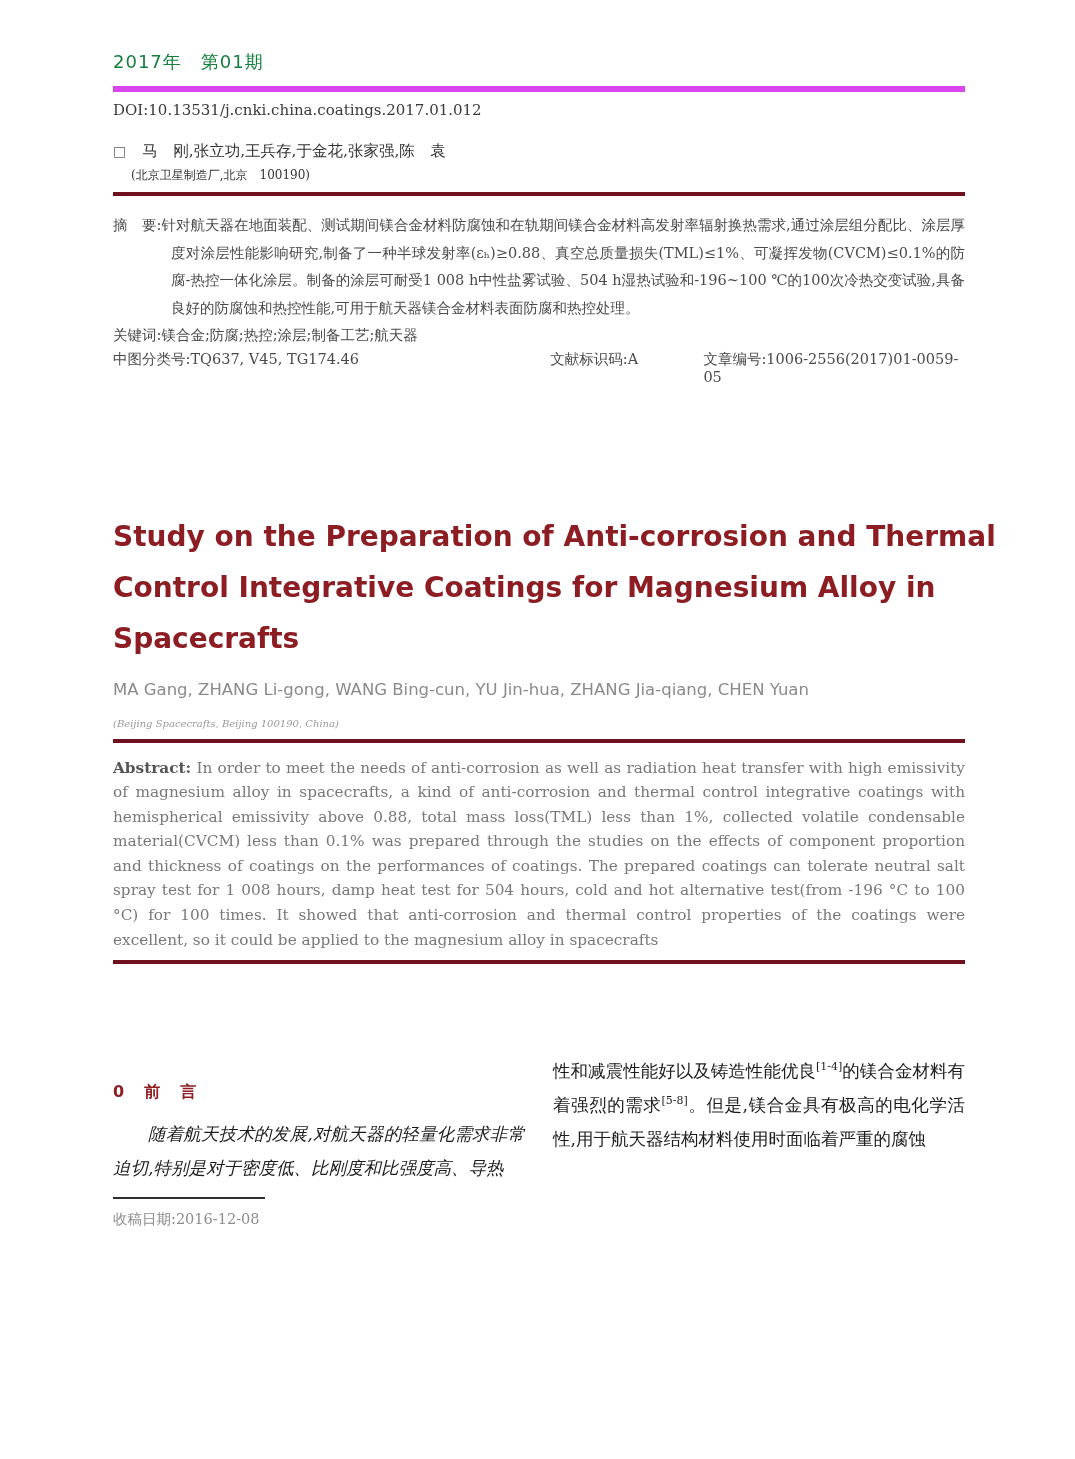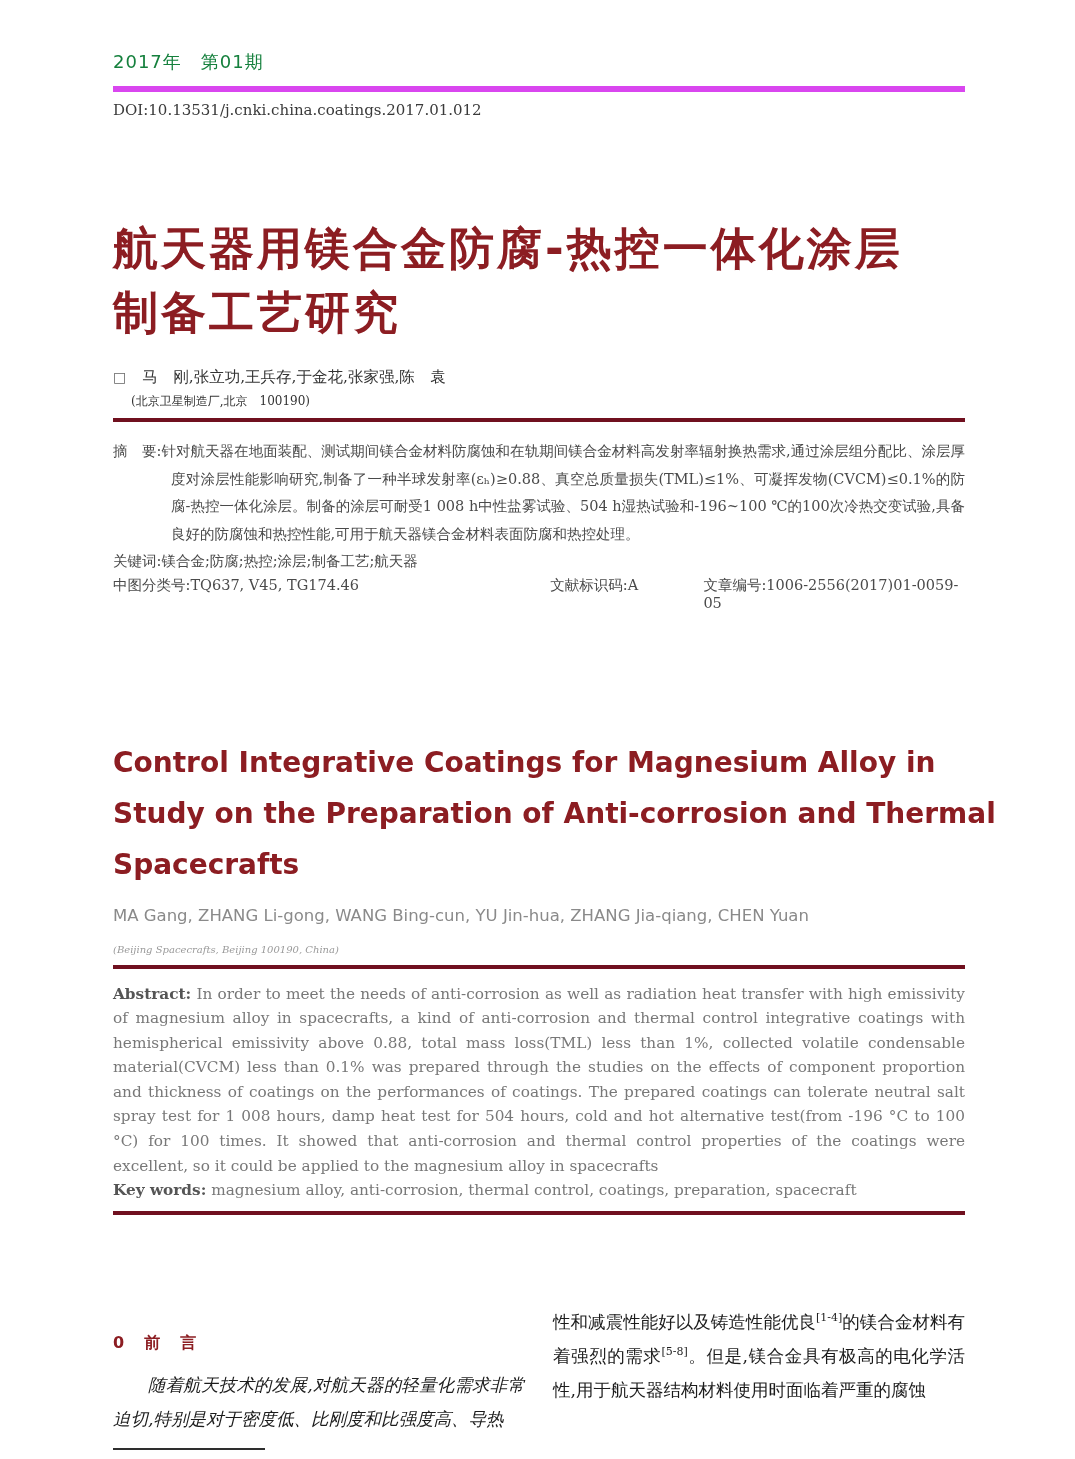--- a/index.html
+++ b/index.html
@@ -101,56 +101,51 @@
   .footnotes { margin-top: 6px; font-size: 14.5px; line-height: 29px; color: #8c8c8c; }
 </style>
 </head>
 <body>
 
 <div class="content">
 
   <div class="journal-issue">2017年　第01期</div>
   <div class="doi-line">DOI:10.13531/j.cnki.china.coatings.2017.01.012</div>
 
-  <div class="title-zh">
-    <div>航天器用镁合金防腐-热控一体化涂层</div>
-    <div>制备工艺研究</div>
-  </div>
 
   <div class="authors-zh">
     <span class="bullet">□</span><span>马　刚,张立功,王兵存,于金花,张家强,陈　袁</span>
   </div>
   <div class="affiliation-zh">(北京卫星制造厂,北京　100190)</div>
 
   <div class="rule"></div>
 
   <p class="abstract-zh"><span>摘　要:</span><span>针对航天器在地面装配、测试期间镁合金材料防腐蚀和在轨期间镁合金材料高发射率辐射换热需求,通过涂层组分配比、涂层厚度对涂层性能影响研究,制备了一种半球发射率(εₕ)≥0.88、真空总质量损失(TML)≤1%、可凝挥发物(CVCM)≤0.1%的防腐-热控一体化涂层。制备的涂层可耐受1 008 h中性盐雾试验、504 h湿热试验和-196~100 ℃的100次冷热交变试验,具备良好的防腐蚀和热控性能,可用于航天器镁合金材料表面防腐和热控处理。</span></p>
 
   <p class="keywords-zh"><span>关键词:</span><span>镁合金;防腐;热控;涂层;制备工艺;航天器</span></p>
 
   <div class="meta-row">
     <span class="meta-item-1">中图分类号:TQ637, V45, TG174.46</span>
     <span class="meta-item-2">文献标识码:A</span>
     <span>文章编号:1006-2556(2017)01-0059-05</span>
   </div>
 
   <div class="title-en">
+    <div>Study on the Preparation of Anti-corrosion and Thermal</div>
     <div>Control Integrative Coatings for Magnesium Alloy in</div>
-    <div>Study on the Preparation of Anti-corrosion and Thermal</div>
     <div>Spacecrafts</div>
   </div>
 
   <div class="authors-en">MA Gang, ZHANG Li-gong, WANG Bing-cun, YU Jin-hua, ZHANG Jia-qiang, CHEN Yuan</div>
   <div class="affiliation-en">(Beijing Spacecrafts, Beijing 100190, China)</div>
 
   <div class="rule rule-2"></div>
 
   <p class="abstract-en"><span class="label">Abstract:</span><span> In order to meet the needs of anti-corrosion as well as radiation heat transfer with high emissivity of magnesium alloy in spacecrafts, a kind of anti-corrosion and thermal control integrative coatings with hemispherical emissivity above 0.88, total mass loss(TML) less than 1%, collected volatile condensable material(CVCM) less than 0.1% was prepared through the studies on the effects of component proportion and thickness of coatings on the performances of coatings. The prepared coatings can tolerate neutral salt spray test for 1 008 hours, damp heat test for 504 hours, cold and hot alternative test(from -196 °C to 100 °C) for 100 times. It showed that anti-corrosion and thermal control properties of the coatings were excellent, so it could be applied to the magnesium alloy in spacecrafts</span></p>
 
-  <p class="keywords-en"><span class="label">Key words:</span><span> magnesium alloy, anti-corrosion, thermal control, coatings, preparation, spacecraft</span></p>
 
   <div class="rule rule-3"></div>
 
   <div class="section-cols">
     <div class="col">
       <div class="section-heading">0　前　言</div>
       <p class="body-para first-line-indent">随着航天技术的发展,对航天器的轻量化需求非常迫切,特别是对于密度低、比刚度和比强度高、导热</p>
       <div class="footnote-sep"></div>
       <div class="footnotes">
         <div>收稿日期:2016-12-08</div>

